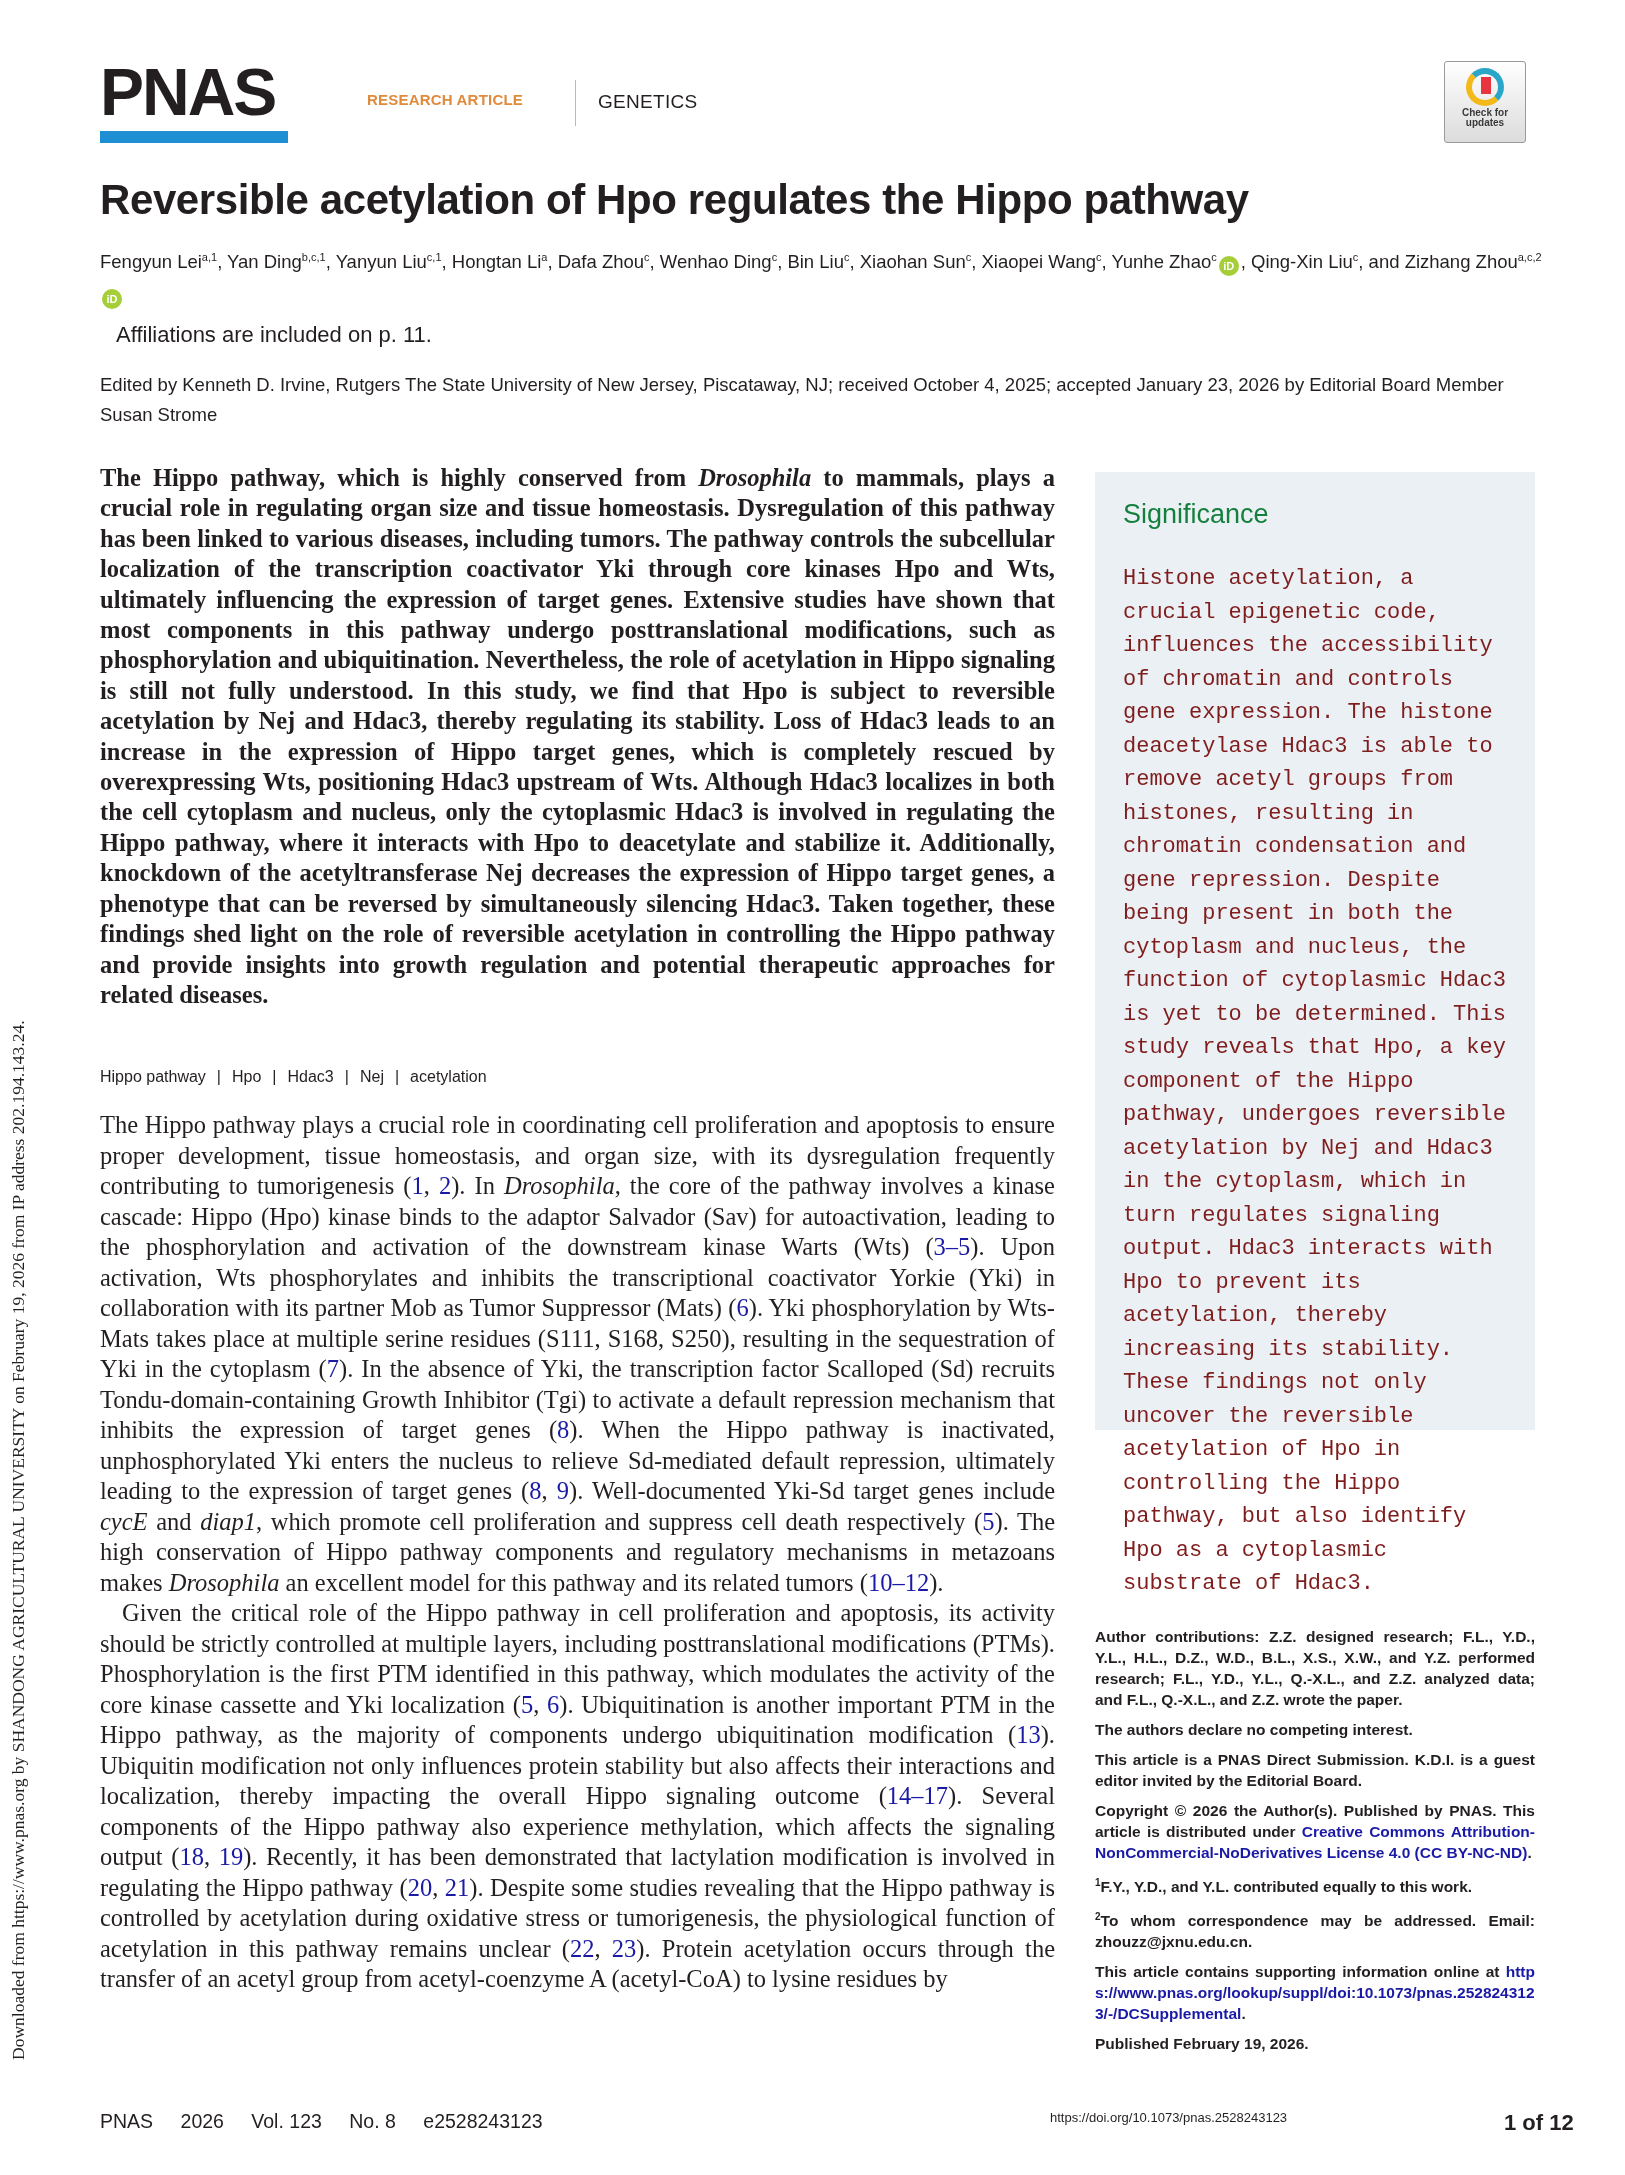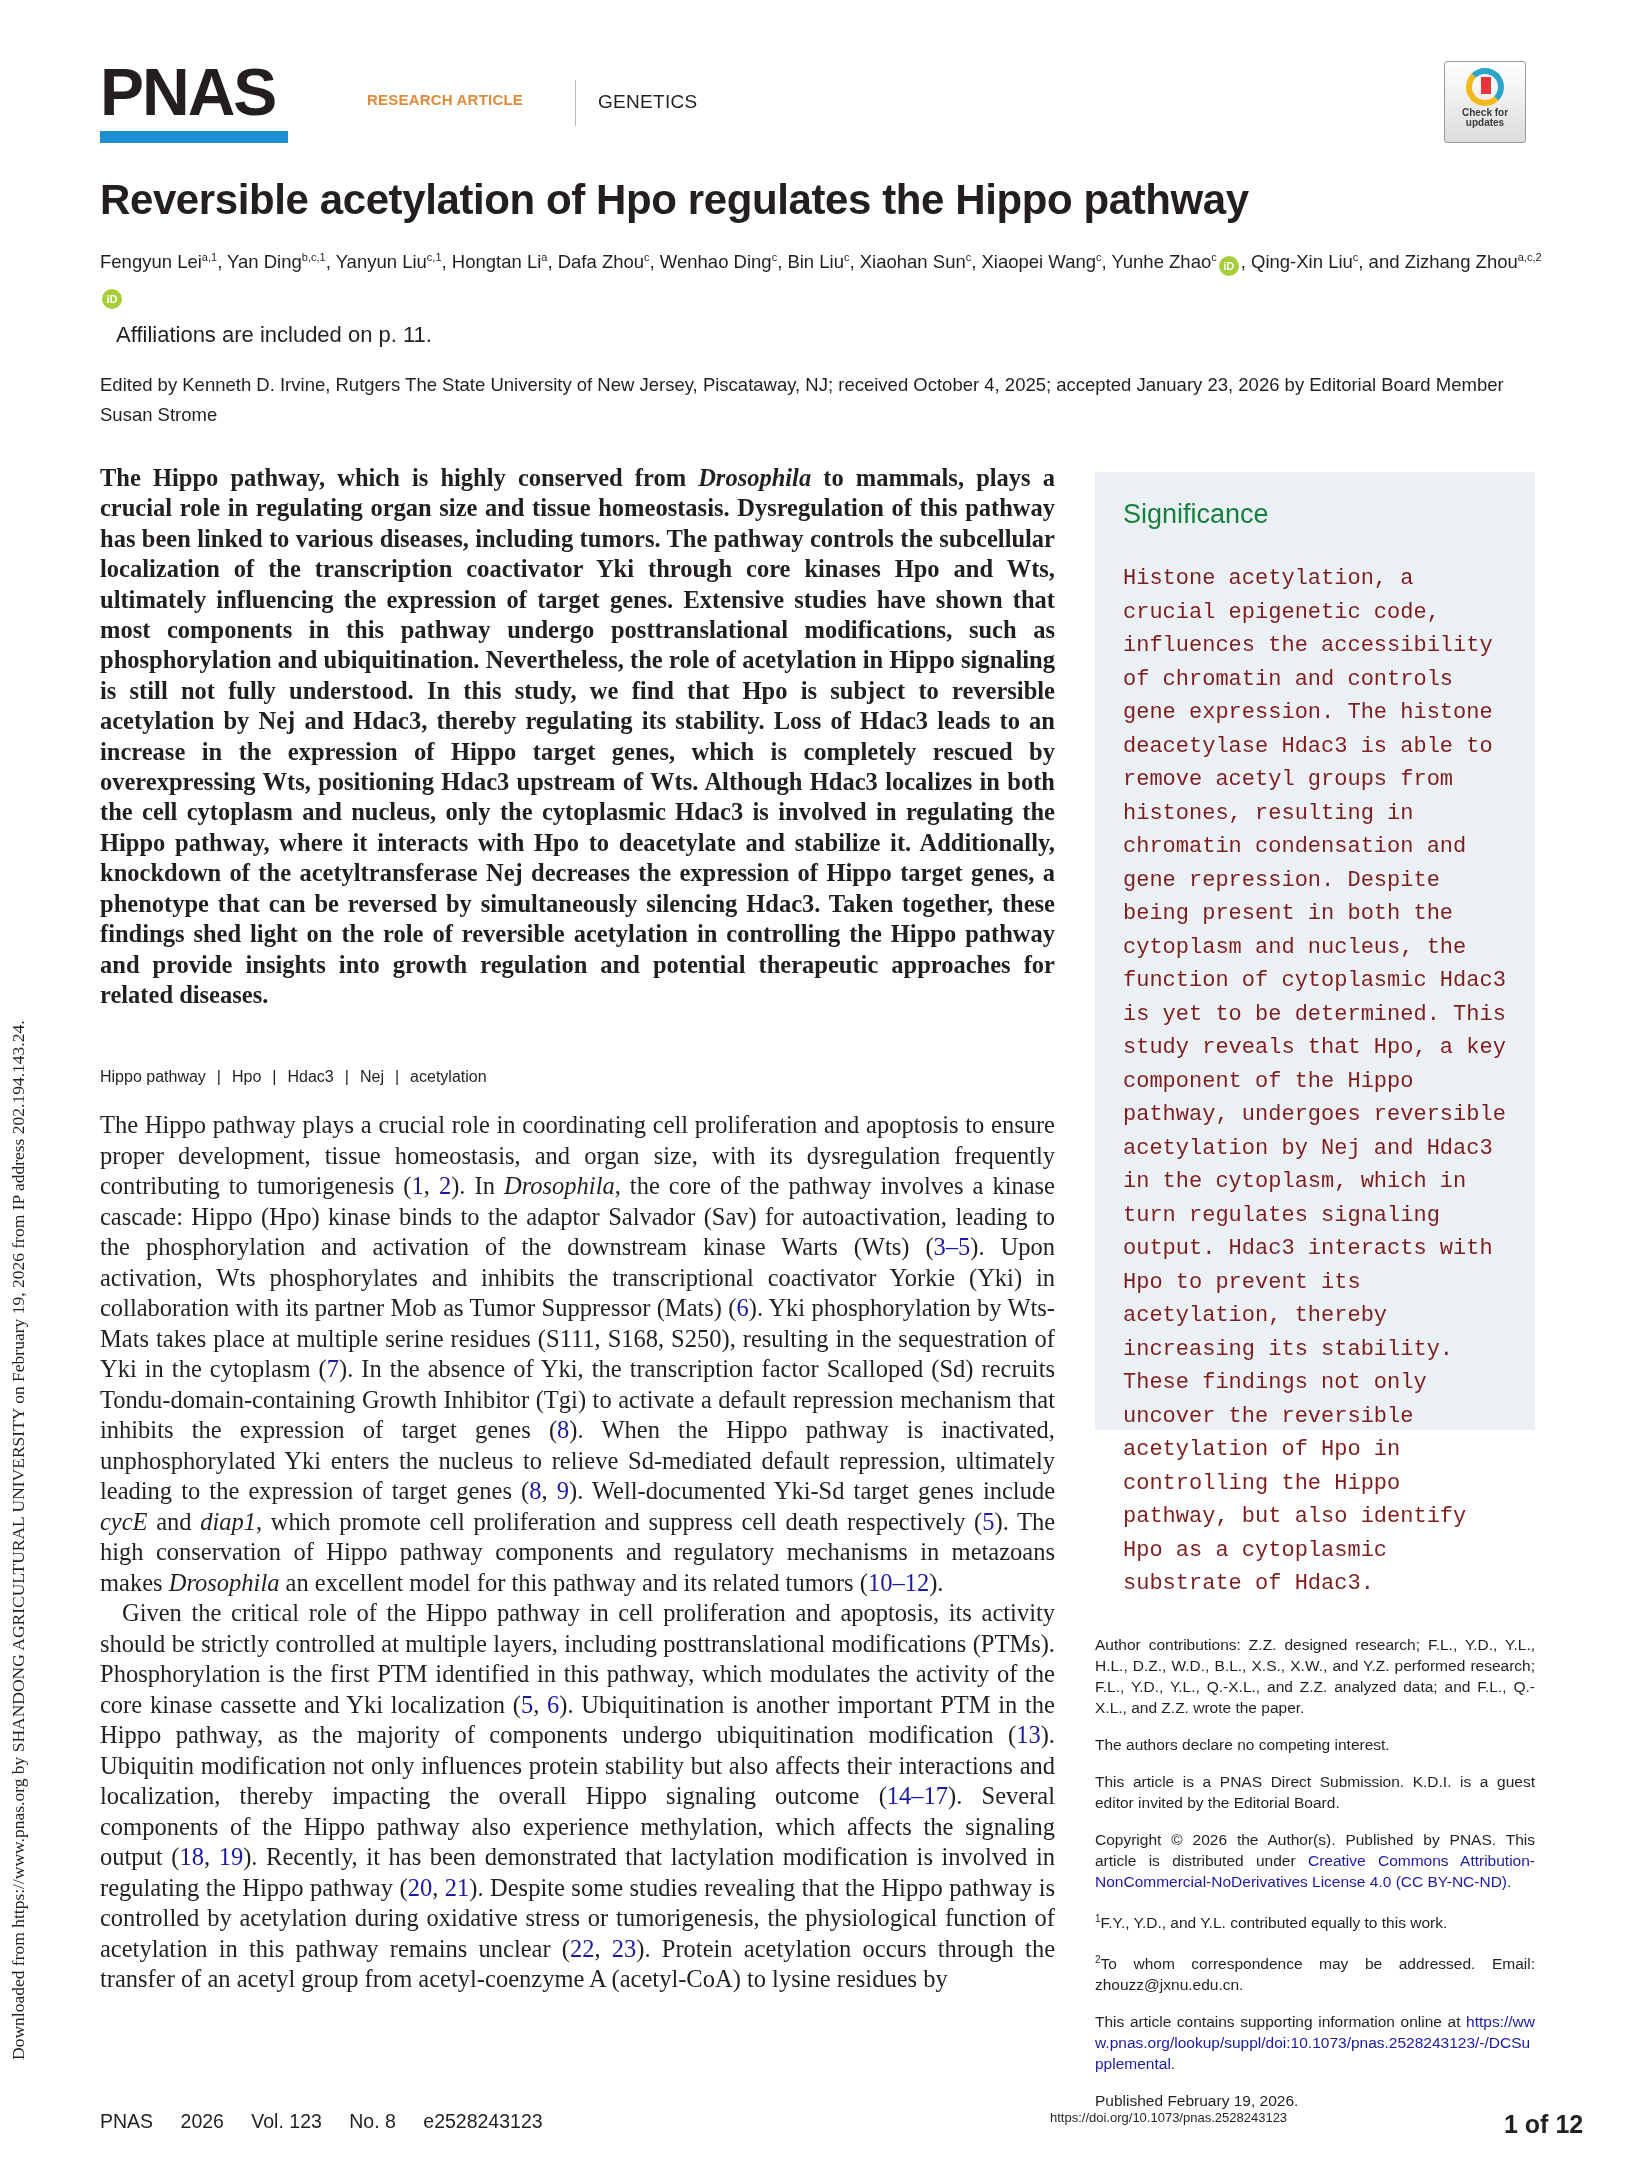--- a/index.html
+++ b/index.html
@@ -41,29 +41,29 @@
   #sig-body { font-size: 22px; line-height: 33.5px; color: #7f1d1d; font-family: Liberation Mono, monospace; }
 
   
   #body { position: absolute; left: 100px; top: 1110px; width: 955px; font-size: 24.5px; line-height: 30.5px; text-align: justify; color: #231f20; }
   #body p { margin: 0; }
   #body p + p { text-indent: 22px; }
   #body a, .ref { color: #1a1aa6; text-decoration: none; cursor: pointer; }
 
   
   #footnotes { position: absolute; left: 1095px; top: 1618px; width: 440px; font-size: 15.5px; line-height: 21px; color: #231f20; text-align: justify; }
-  #footnotes p { margin: 16px 0 9px 0; }
+  #footnotes p { margin: 8px 0 9px 0; font-weight: bold; }
   #footnotes a { color: #1a1aa6; text-decoration: none; cursor: pointer; }
   #footnotes sup { font-size: 10px; }
 
   
   #footer-left { position: absolute; left: 100px; top: 2110px; font-size: 19.5px; color: #231f20; word-spacing: 0; }
   #footer-left span { margin-right: 22px; }
   #footer-doi { position: absolute; left: 1050px; top: 2110px; font-size: 13px; color: #231f20; cursor: pointer; }
-  #footer-page { position: absolute; left: 1504px; top: 2110px; font-size: 25px; font-weight: 700; color: #231f20; }
+  #footer-page { position: absolute; left: 1504px; top: 2110px; font-size: 22px; font-weight: 700; color: #231f20; }
 
   
   #side-note { position: absolute; left: 8px; top: 2060px; transform-origin: 0 0; transform: rotate(-90deg); white-space: nowrap; font-size: 17.5px; color: #231f20; width: 1345px; }
 </style>
 </head>
 <body>
 
 <div id="logo">
   <div class="word">PNAS</div>
   <div class="bar"></div>

